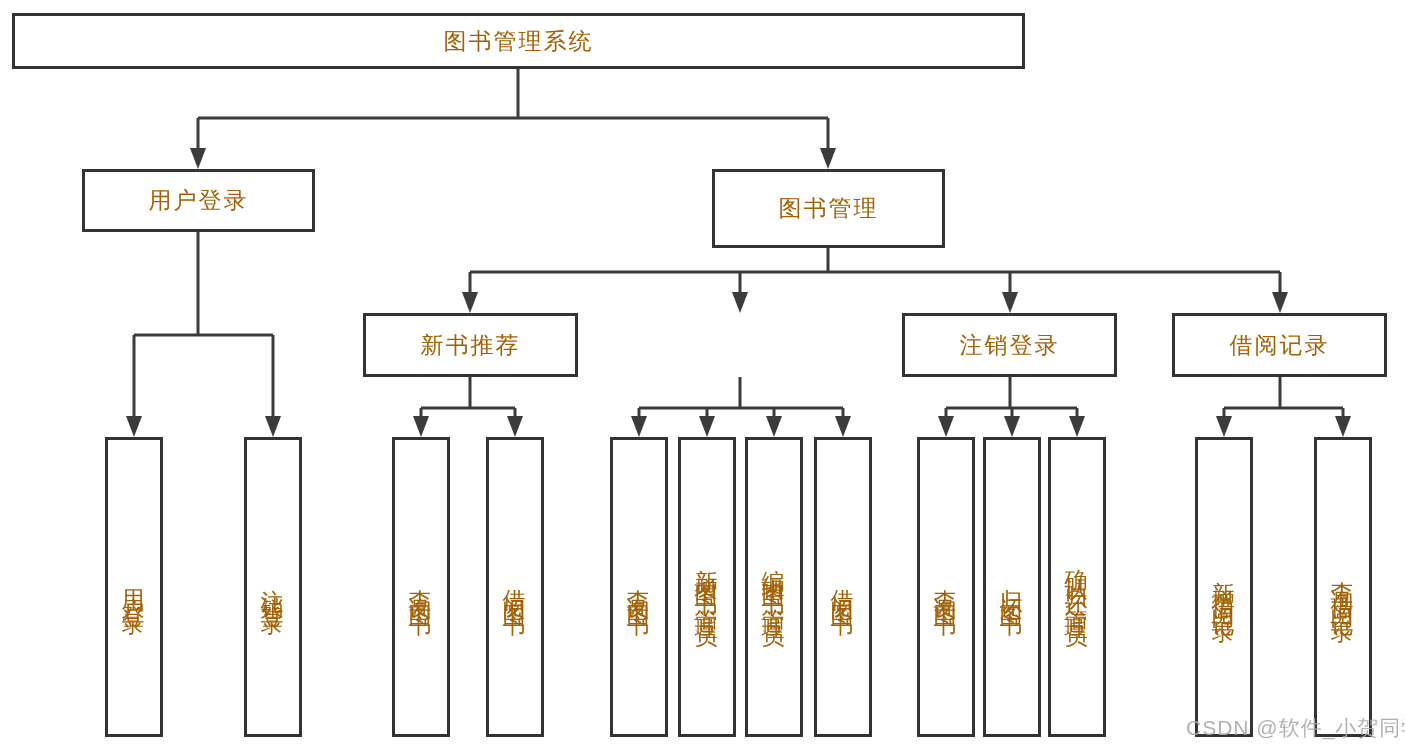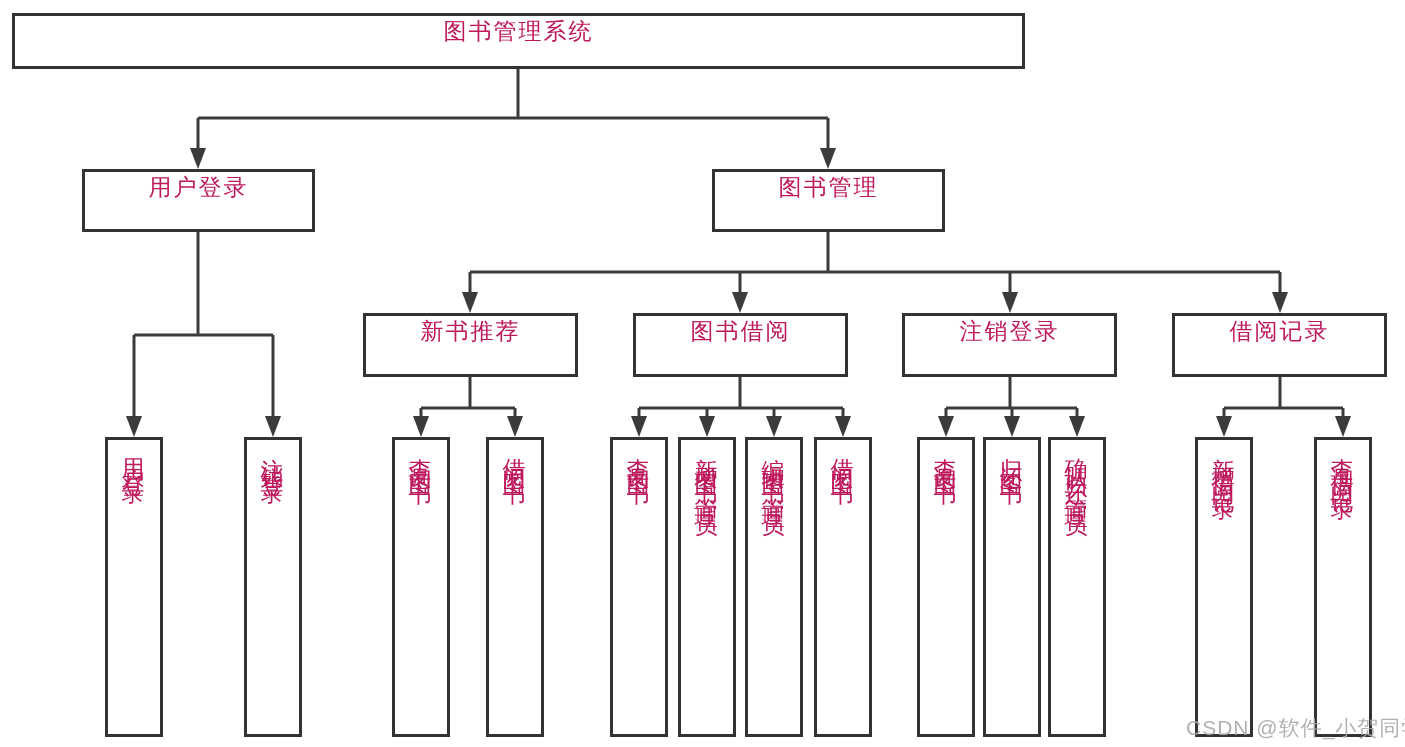--- a/index.html
+++ b/index.html
@@ -21,43 +21,43 @@
     top: 0;
     width: 1405px;
     height: 747px;
   }
   .node {
     position: absolute;
     box-sizing: border-box;
     background: #ffffff;
     border: 3px solid #333333;
     display: flex;
-    align-items: flex-start;
+    align-items: center;
     justify-content: center;
-    color: #be185d;
+    color: #a16207;
   }
   .node .lbl {
     white-space: nowrap;
   }
   .hnode .lbl {
     font-size: 23px;
     letter-spacing: 2px;
   }
   .vnode .lbl {
     writing-mode: vertical-rl;
     text-orientation: mixed;
     font-size: 23px;
     letter-spacing: 8px;
     white-space: nowrap;
   }
   
   .n-root   { left: 12px;  top: 13px;  width: 1013px; height: 56px; }
   
   .n-user   { left: 82px;  top: 169px; width: 233px;  height: 63px; }
-  .n-mgmt   { left: 712px; top: 169px; width: 233px;  height: 63px; }
+  .n-mgmt   { left: 712px; top: 169px; width: 233px;  height: 79px; }
   
   .n-l3     { top: 313px;  width: 215px; height: 64px; }
   .n-rec    { left: 363px; }
   .n-borrow { left: 633px; }
   .n-cur    { left: 902px; }
   .n-hist   { left: 1172px; }
   
   .leaf     { top: 437px;  width: 58px; height: 300px; }
   .lf-1  { left: 105px; }
   .lf-2  { left: 244px; }
@@ -170,23 +170,20 @@
   <div class="node hnode n-user">
     <span class="lbl">用户登录</span>
   </div>
   <div class="node hnode n-mgmt">
     <span class="lbl">图书管理</span>
   </div>
 
   <div class="node hnode n-l3 n-rec">
     <span class="lbl">新书推荐</span>
   </div>
-  <div class="node hnode n-l3 n-borrow">
-    <span class="lbl">图书借阅</span>
-  </div>
   <div class="node hnode n-l3 n-cur">
     <span class="lbl">注销登录</span>
   </div>
   <div class="node hnode n-l3 n-hist">
     <span class="lbl">借阅记录</span>
   </div>
 
   <div class="node vnode leaf lf-1">
     <span class="lbl">用户登录</span>
   </div>

